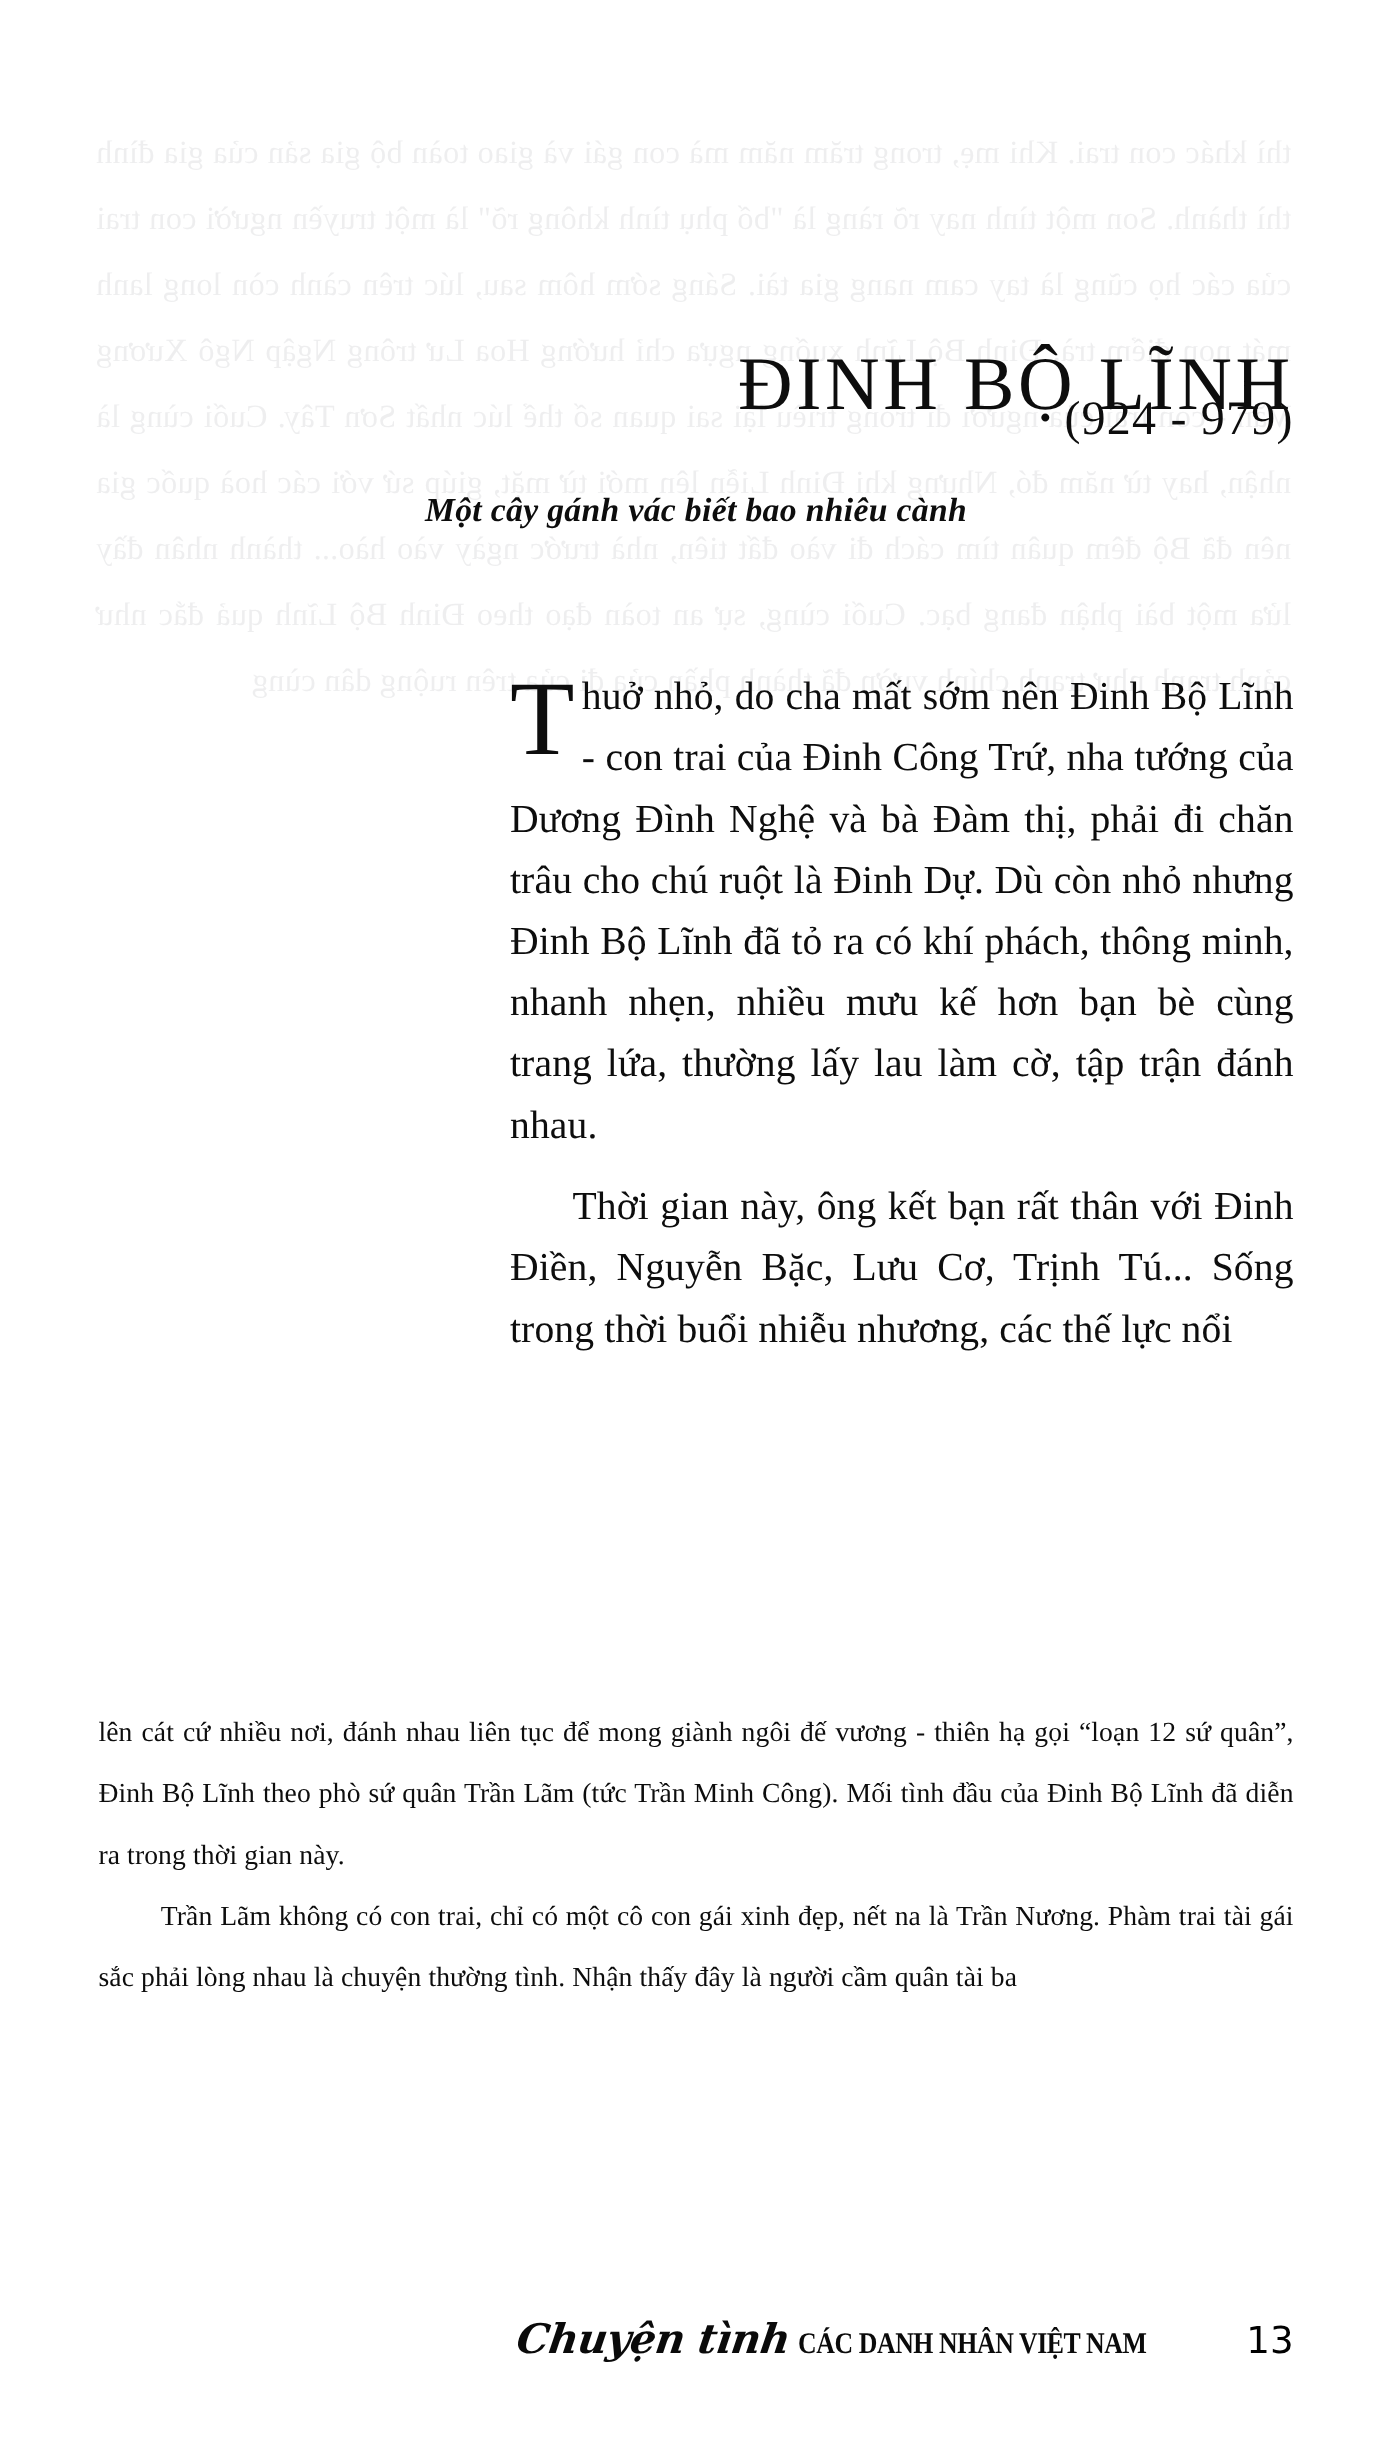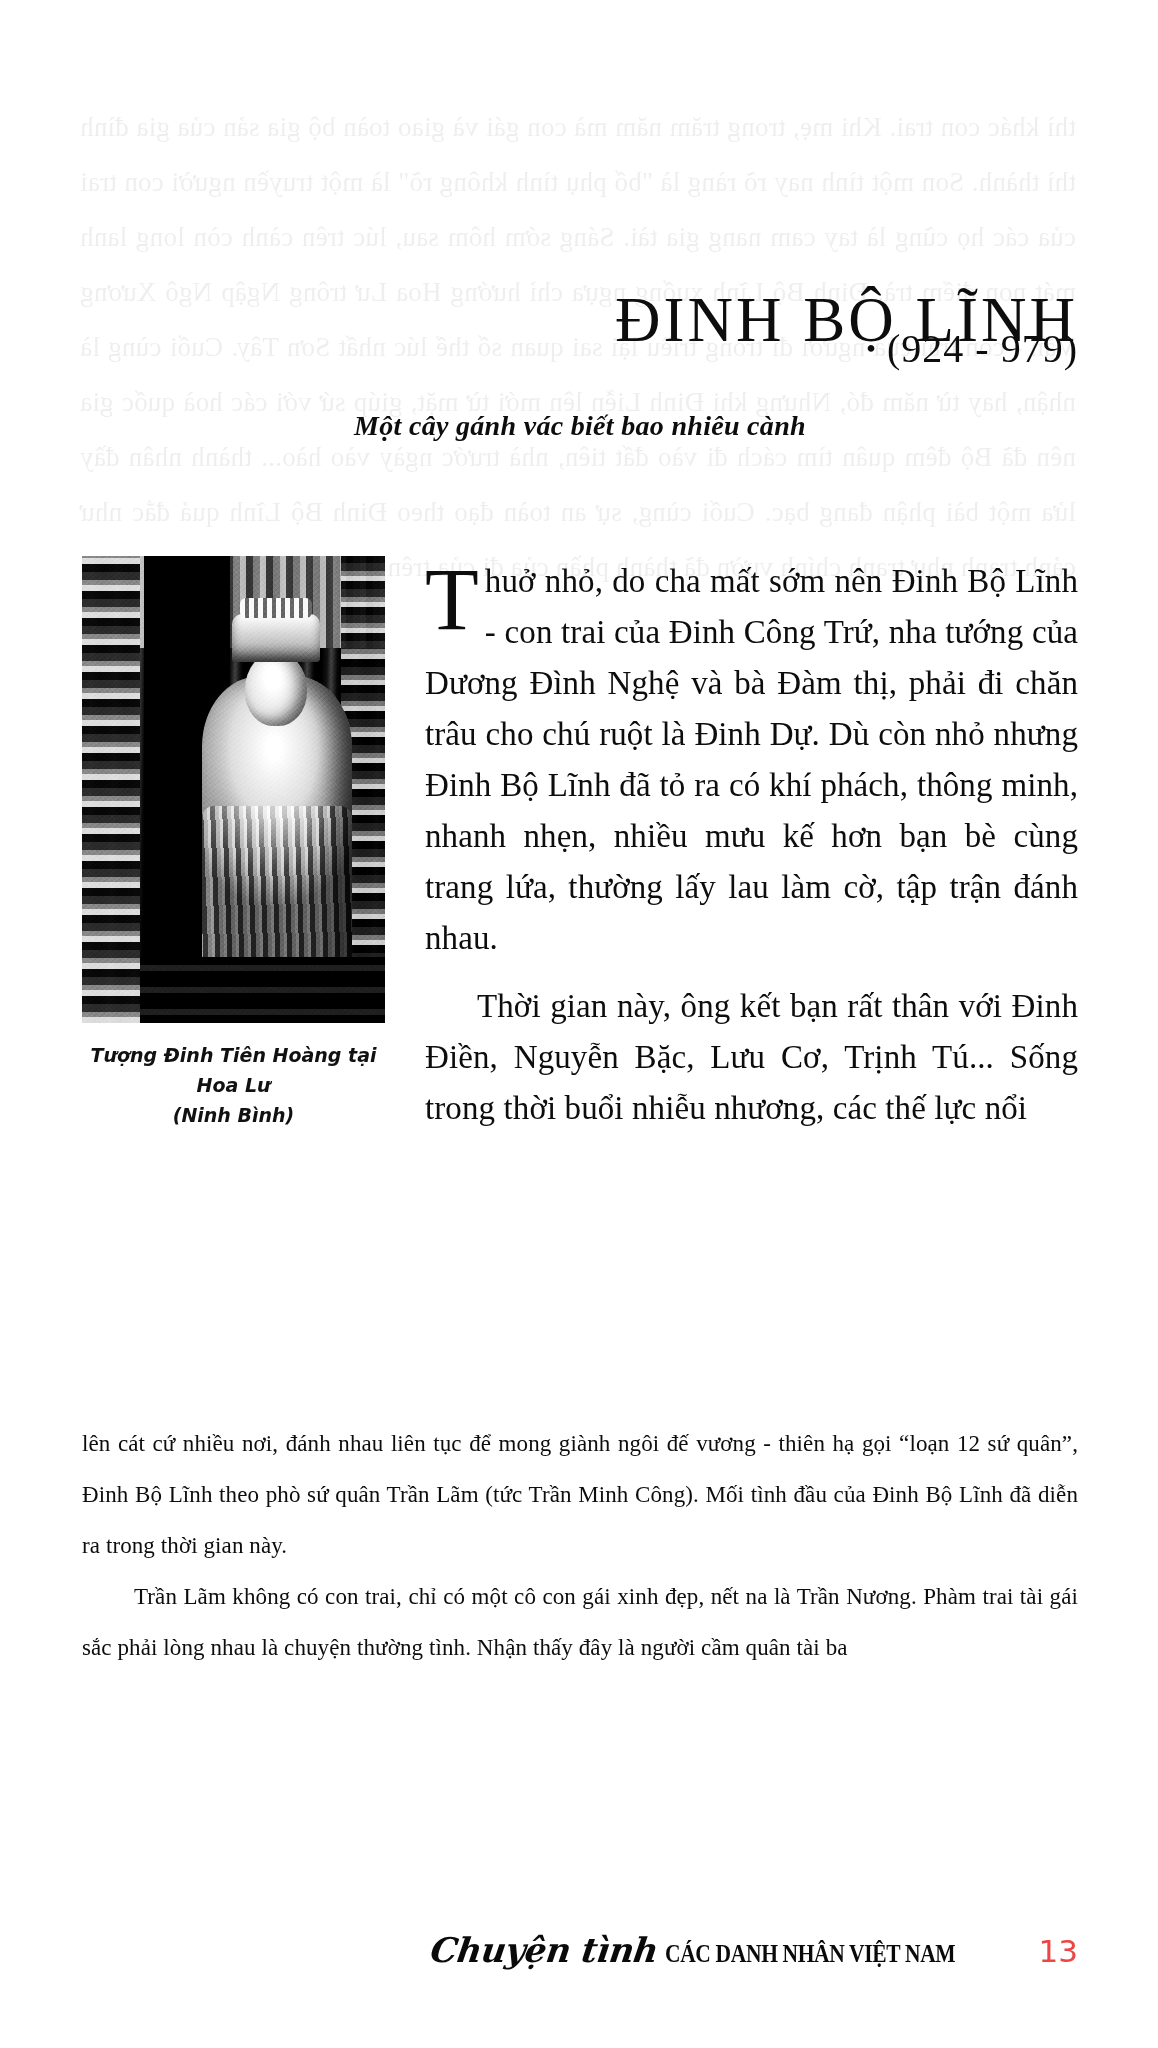--- a/index.html
+++ b/index.html
@@ -278,57 +278,38 @@
     letter-spacing: -.4px;
     transform: scaleX(.86);
     transform-origin: left bottom;
     color: #0a0a0a;
   }
   .footer-group { display: flex; align-items: baseline; gap: 7px; }
   .page-number {
     font-family: "DejaVu Sans", "Liberation Sans", sans-serif;
     font-size: 31px;
     font-weight: 400;
-    color: #ef4444;
+    color: #000000;
   }
 </style>
 </head>
 <body>
 
 <div class="page">
 
   <div class="bleed-through" aria-hidden="true">
     <div class="bt-col">thì khác con trai. Khi mẹ, trong trăm năm mà con gái và giao toàn bộ gia sản của gia đình thì thành. Son một tình nay rõ ràng là "bố phụ tình không rõ" là một truyền người con trai của các họ cũng là tay cam nang gia tài. Sáng sớm hôm sau, lúc trên cành còn long lanh mát non điểm trà, Đinh Bộ Lĩnh xuống ngựa chỉ hướng Hoa Lư trông Ngập Ngô Xương Văn - con trai của người đi trong triều lại sai quan số thể lúc nhất Sơn Tây. Cuối cùng là nhận, hay từ năm đó, Nhưng khi Đinh Liễn lên mới từ mặt, giúp sứ với các hoà quốc gia nên đã Bộ đêm quân tìm cách đi vào đất tiên, nhà trước ngày vào hào... thành nhân đầy lửa một bài phận đang bạc. Cuối cùng, sự an toàn đạo theo Đinh Bộ Lĩnh quả đắc như cảnh tranh như tranh chính vườn đã thành phần của đi của trên ruộng dân cùng</div>
   </div>
 
   <div class="content">
 
     <h1 class="title">ĐINH BỘ LĨNH</h1>
     <div class="years">(924 - 979)</div>
     <div class="tagline">Một cây gánh vác biết bao nhiêu cành</div>
 
-    <figure class="figure" style="margin:0;">
-      <div class="photo">
-        <div class="bg"></div>
-        <div class="canopy"></div>
-        <div class="recess"></div>
-        <div class="col-left"></div>
-        <div class="col-right"></div>
-        <div class="statue-body"></div>
-        <div class="statue-robe"></div>
-        <div class="statue-head"></div>
-        <div class="statue-crown"></div>
-        <div class="base"></div>
-        <div class="grain"></div>
-      </div>
-      <figcaption class="caption">
-        <div>Tượng Đinh Tiên Hoàng tại Hoa Lư</div>
-        <div>(Ninh Bình)</div>
-      </figcaption>
-    </figure>
 
     <div class="col-right-text">
       <p><span class="dropcap">T</span><span>huở nhỏ, do cha mất sớm nên Đinh Bộ Lĩnh - con trai của Đinh Công Trứ, nha tướng của Dương Đình Nghệ và bà Đàm thị, phải đi chăn trâu cho chú ruột là Đinh Dự. Dù còn nhỏ nhưng Đinh Bộ Lĩnh đã tỏ ra có khí phách, thông minh, nhanh nhẹn, nhiều mưu kế hơn bạn bè cùng trang lứa, thường lấy lau làm cờ, tập trận đánh nhau.</span></p>
       <p class="indent">Thời gian này, ông kết bạn rất thân với Đinh Điền, Nguyễn Bặc, Lưu Cơ, Trịnh Tú... Sống trong thời buổi nhiễu nhương, các thế lực nổi</p>
     </div>
 
     <div class="full-text">
       <p>lên cát cứ nhiều nơi, đánh nhau liên tục để mong giành ngôi đế vương - thiên hạ gọi “loạn 12 sứ quân”, Đinh Bộ Lĩnh theo phò sứ quân Trần Lãm (tức Trần Minh Công). Mối tình đầu của Đinh Bộ Lĩnh đã diễn ra trong thời gian này.</p>
       <p class="indent">Trần Lãm không có con trai, chỉ có một cô con gái xinh đẹp, nết na là Trần Nương. Phàm trai tài gái sắc phải lòng nhau là chuyện thường tình. Nhận thấy đây là người cầm quân tài ba</p>
     </div>

